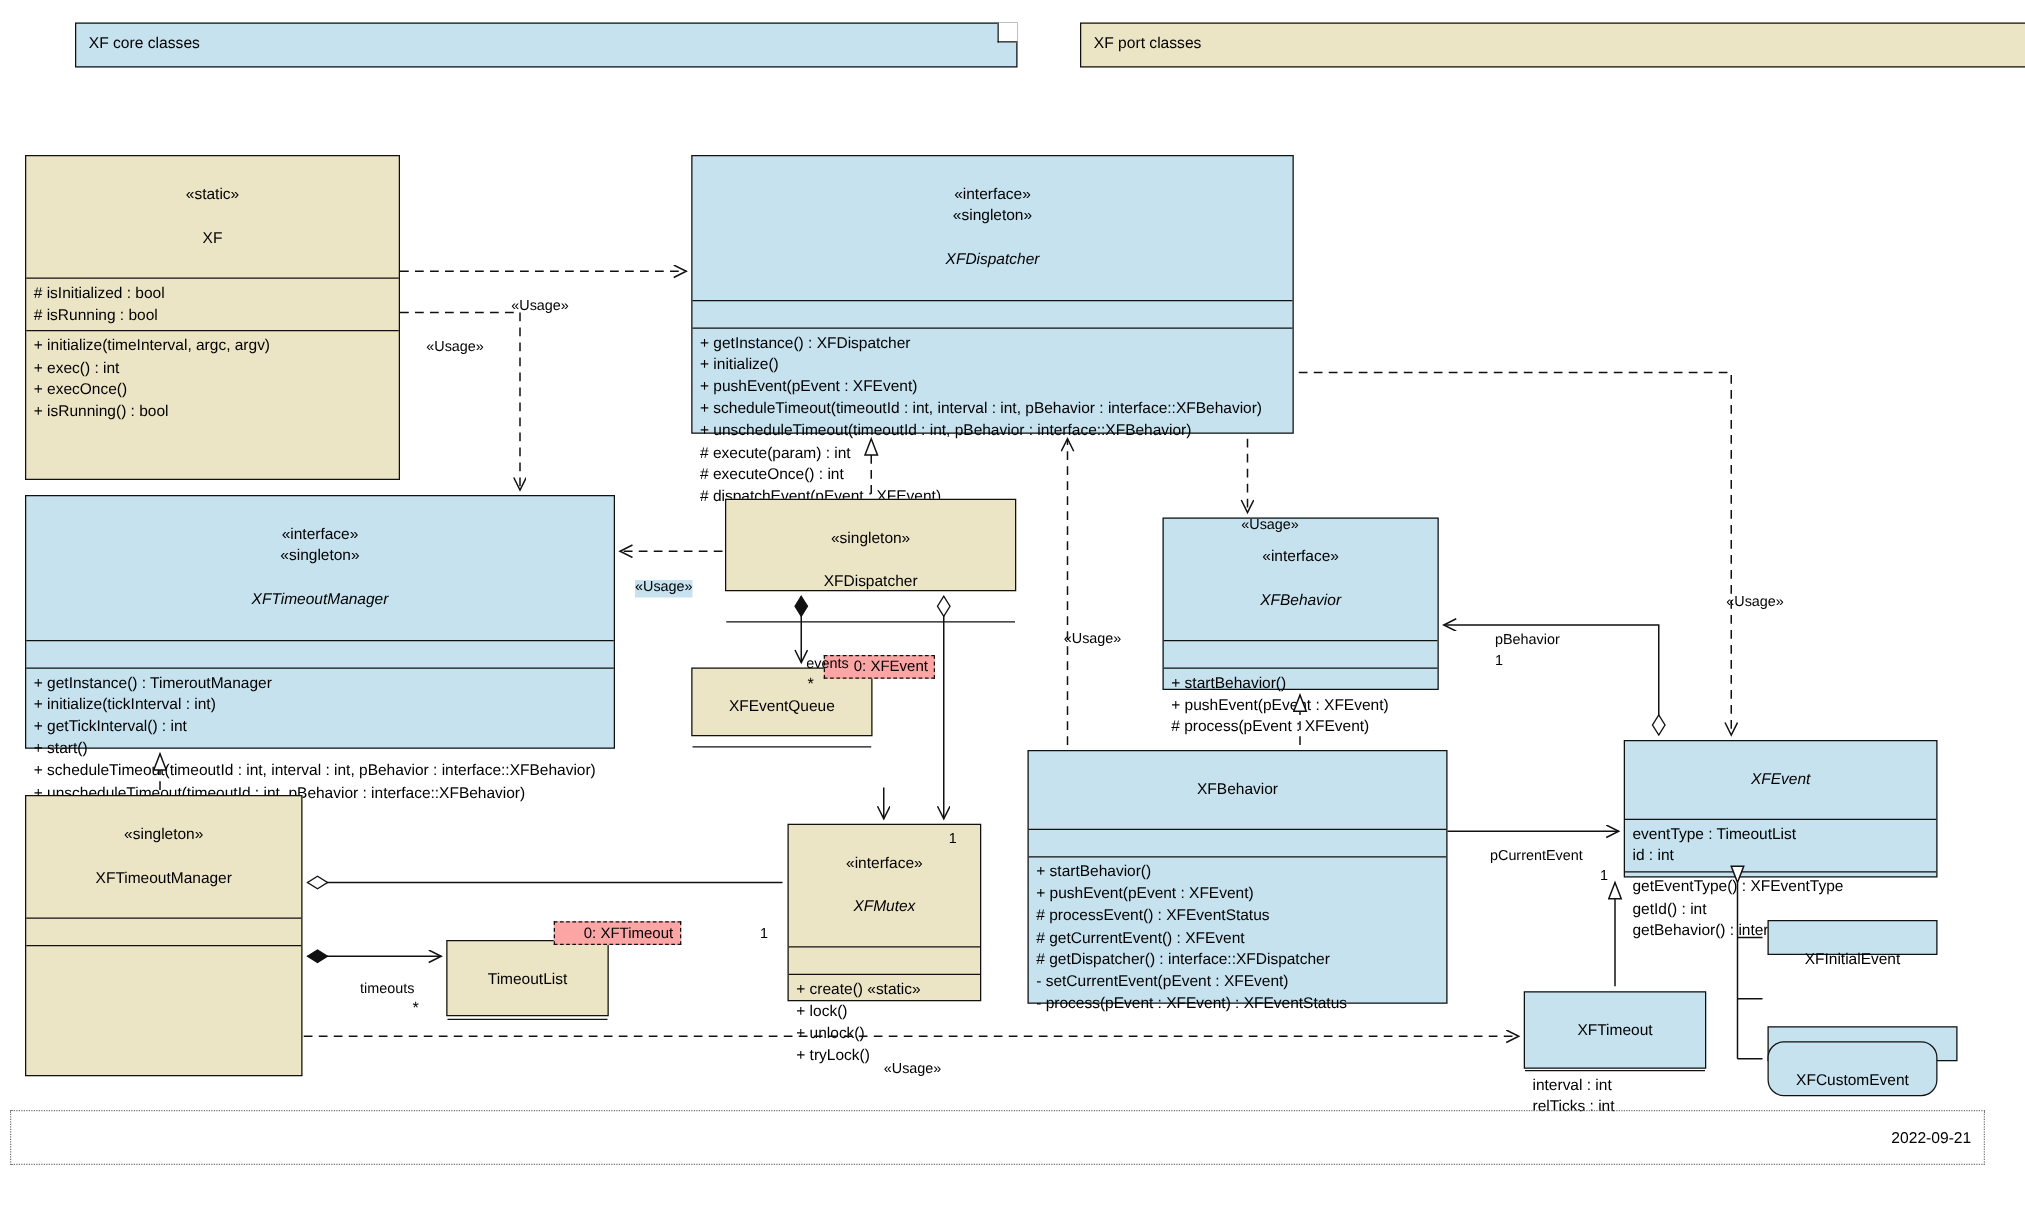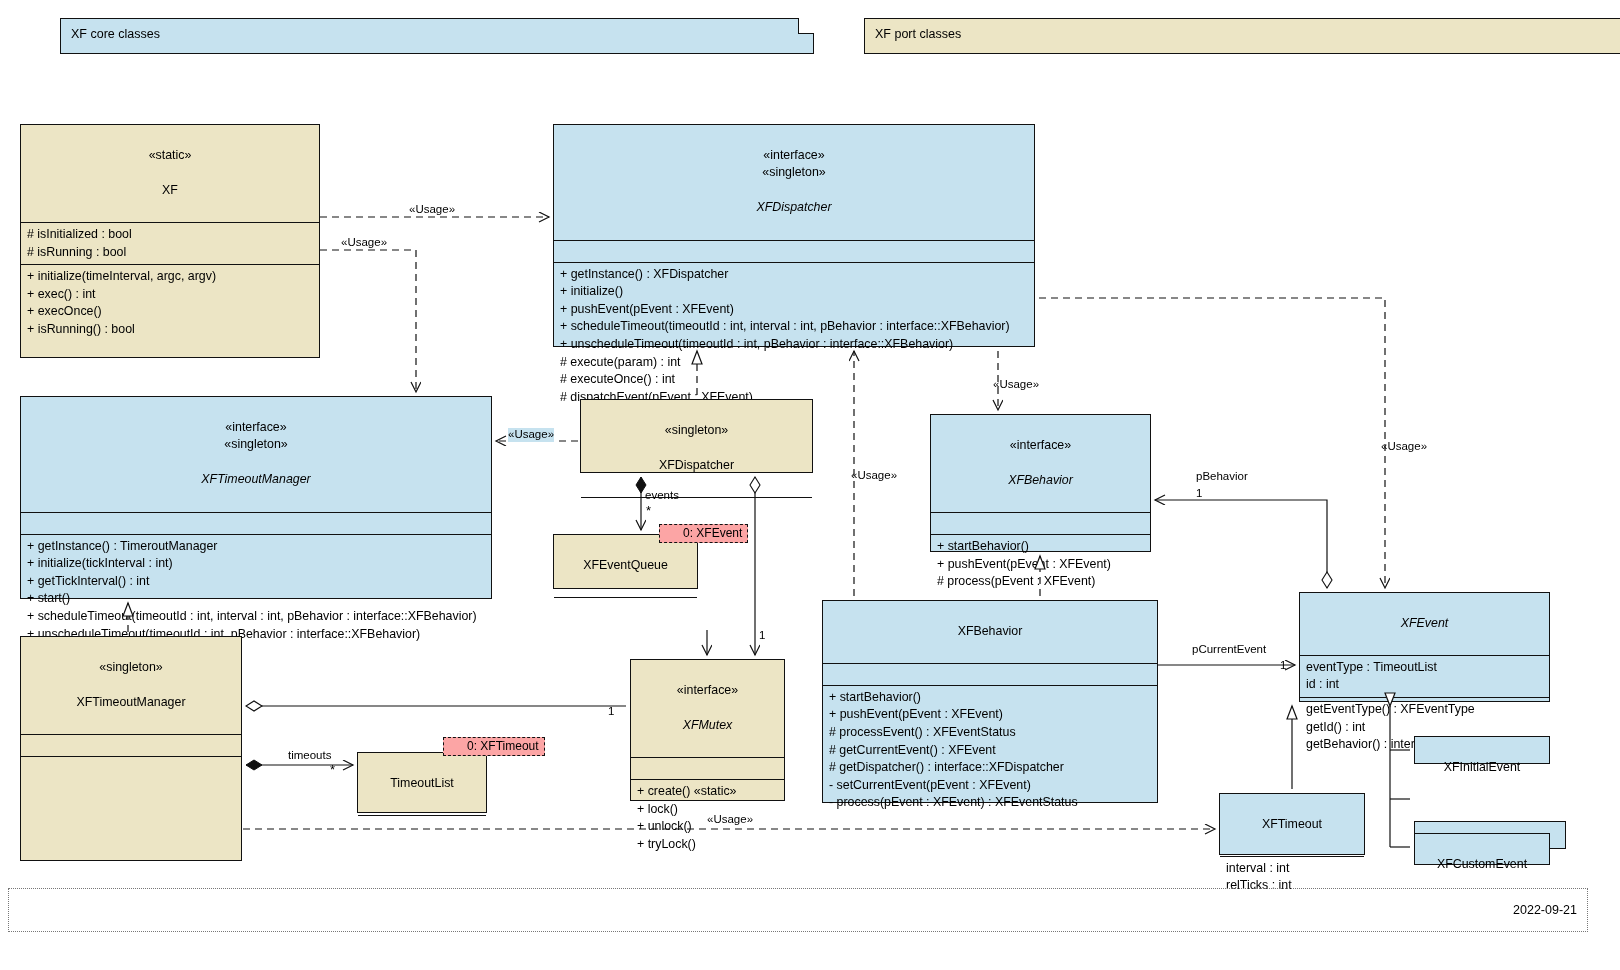--- a/index.html
+++ b/index.html
@@ -59,20 +59,21 @@
   .cls .ops { flex: 1 1 auto; }
   .ital { font-style: italic; }
 
   
   .lbl {
     position: absolute;
     font-size: 11.5px;
     line-height: 1.2;
     white-space: nowrap;
     background: transparent;
+    margin-top: 36px;
   }
   .lbl.tiny { font-size: 13px; }
 
   
   .qbox {
     position: absolute;
     border: 1px dashed #111;
     background: #fca5a5;
     font-size: 12px;
     padding: 1px 5px 2px 23px;
@@ -104,21 +105,21 @@
   <div class="abs pkg pkg-blue" style="left:20px; top:18px; width:754px; height:36px;">
     <div class="pkg-fold"></div>
     <span class="pkg-label">XF core classes</span>
   </div>
 
   <div class="abs pkg pkg-tan" style="left:824px; top:18px; width:776px; height:36px;">
     <div class="pkg-fold"></div>
     <span class="pkg-label">XF port classes</span>
   </div>
 
-  <div class="abs cls tan" style="left:20px; top:124px; width:300px; height:234px;">
+  <div class="abs cls tan" style="left:20px; top:124px; width:300px; height:260px;">
     <div class="hdr">
       <div>«static»</div>
       <div>XF</div>
     </div>
     <div class="sep attrs"># isInitialized : bool
 # isRunning : bool</div>
     <div class="sep ops">+ initialize(timeInterval, argc, argv)
 + exec() : int
 + execOnce()
 + isRunning() : bool</div>
@@ -253,21 +254,21 @@
       <div>XFInitialEvent</div>
     </div>
   </div>
 
   <div class="abs cls blue" style="left:1414px; top:785px; width:152px; height:28px;margin-top:36px;">
     <div class="hdr">
       <div>XFDefaultTransition</div>
     </div>
   </div>
 
-  <div class="abs cls blue" style="left:1414px; top:833px; width:136px; height:32px;">
+  <div class="abs cls blue" style="left:1414px; top:833px; width:136px; height:44px;border-radius:13px;">
     <div class="hdr">
       <div>XFCustomEvent</div>
     </div>
   </div>
 
   <svg class="overlay" viewBox="0 0 1620 970">
     <defs>
 
       <marker id="openArrow" markerWidth="14" markerHeight="14" refX="11" refY="5" orient="auto" markerUnits="userSpaceOnUse">
         <path d="M1,0 L11,5 L1,10" fill="none" stroke="#111" stroke-width="1.2"></path>

